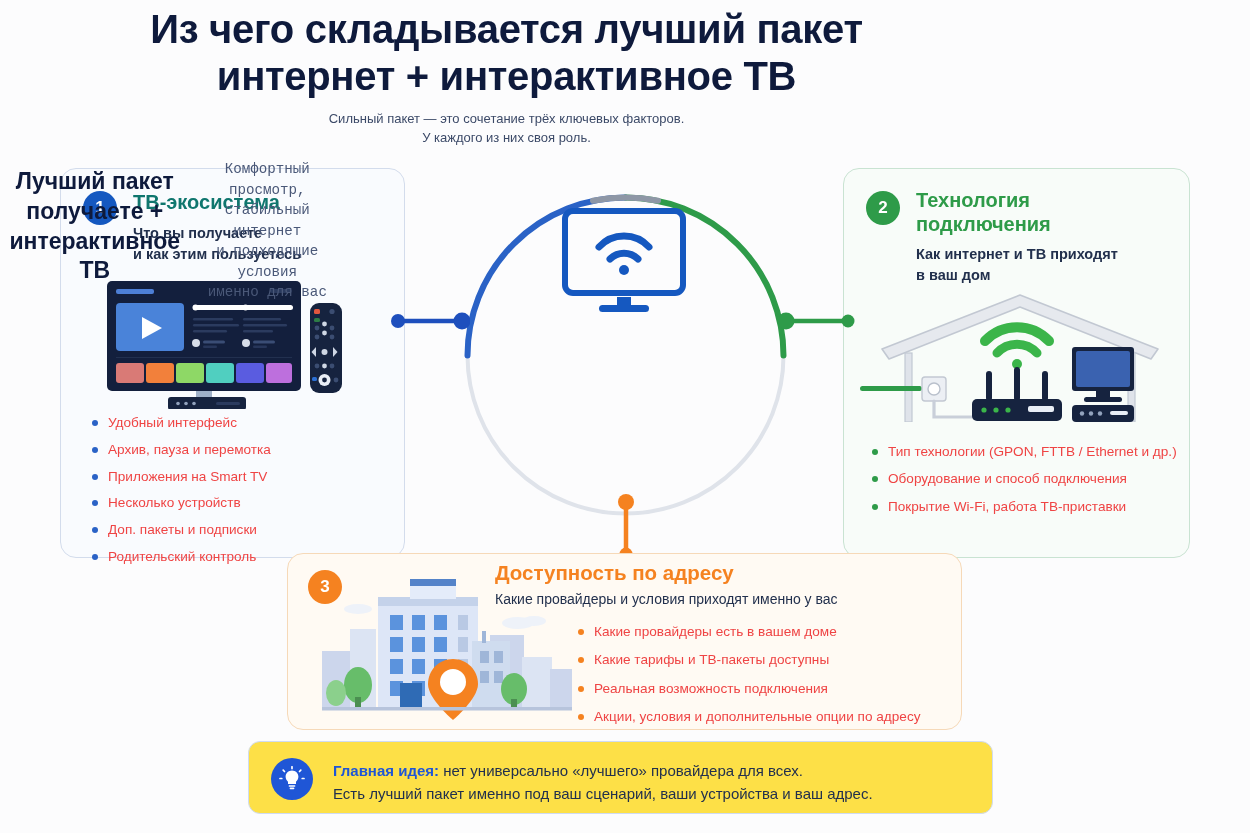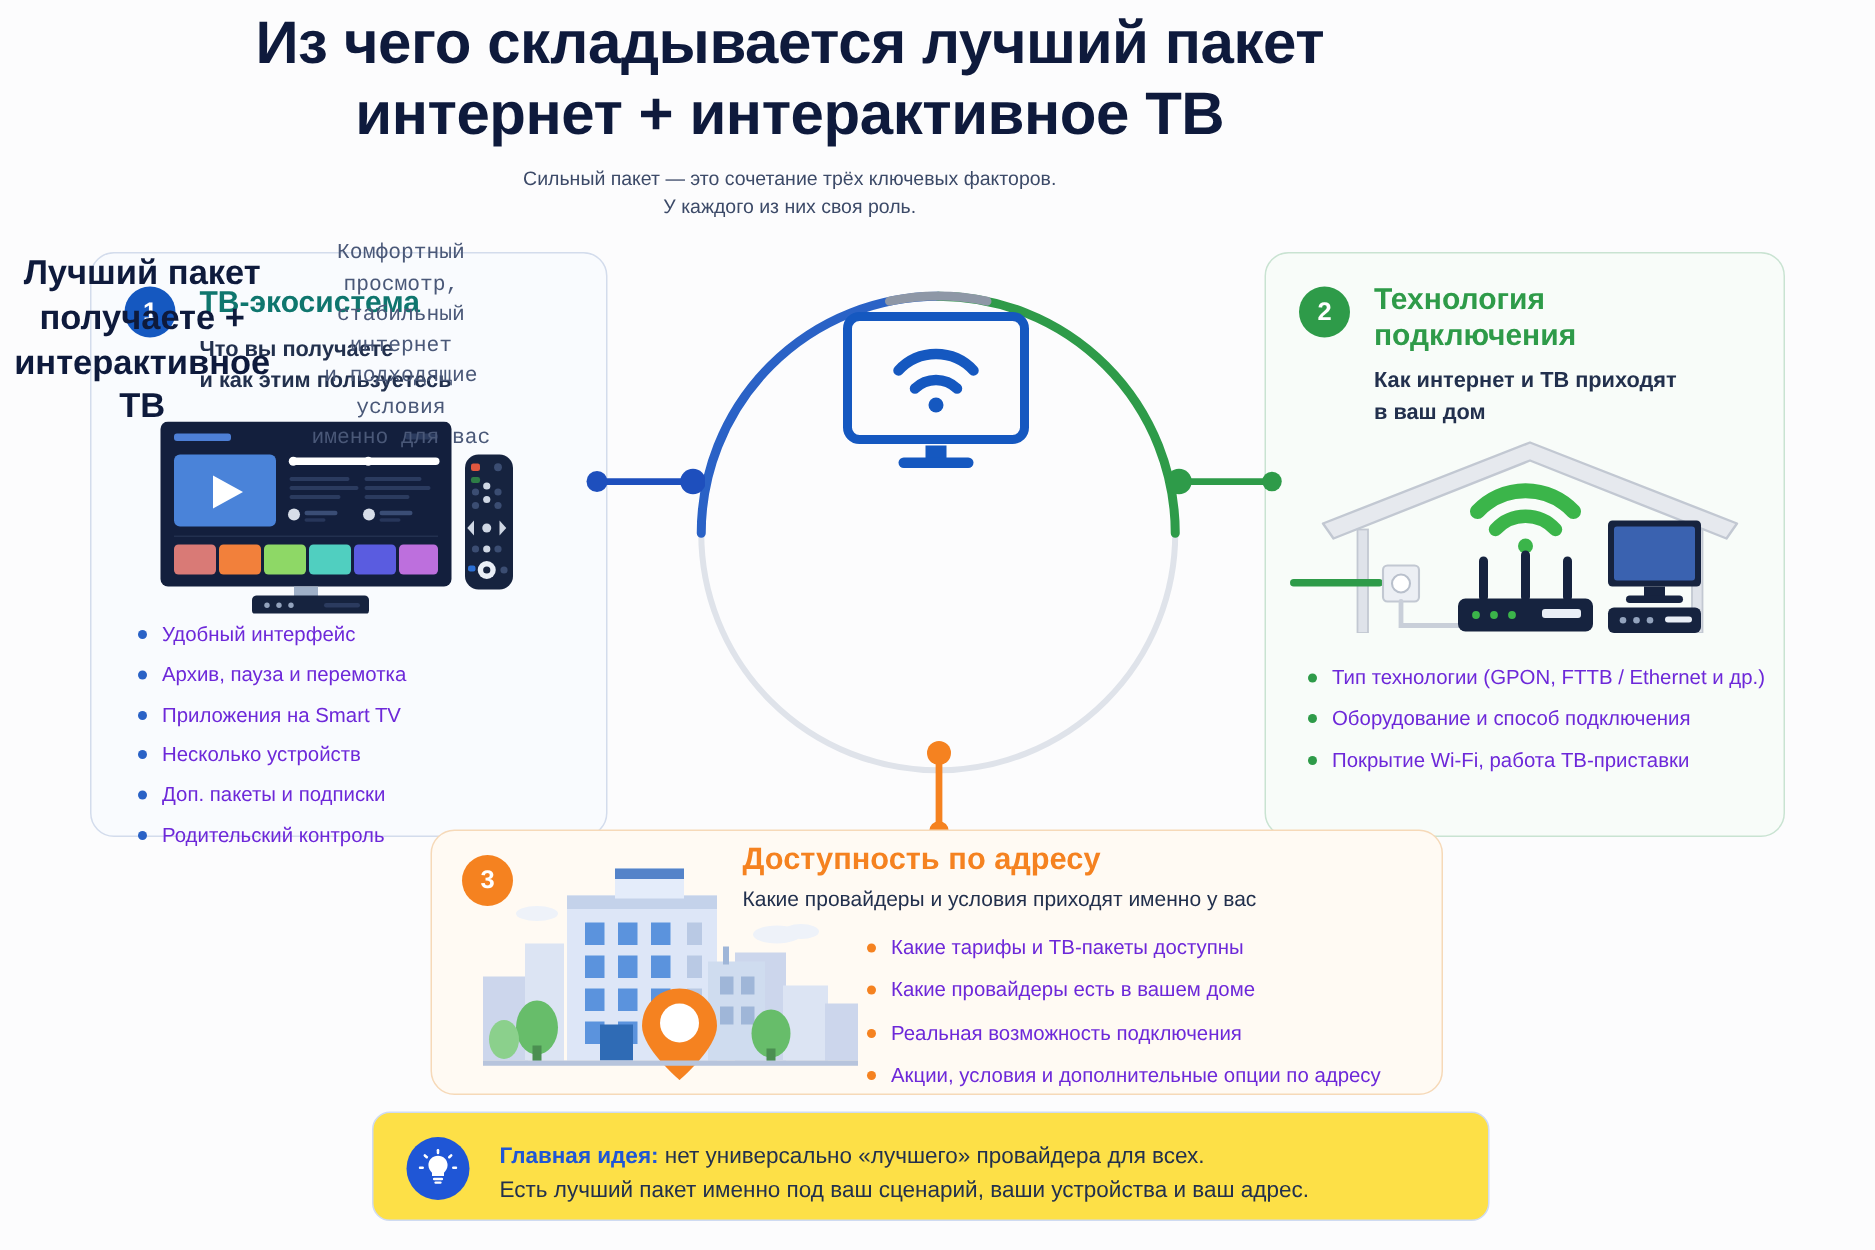--- a/index.html
+++ b/index.html
@@ -5,21 +5,21 @@
   * { box-sizing: border-box; margin: 0; padding: 0; }
   html, body {
     width: 1250px; height: 833px;
     background: #fcfcfd;
     font-family: "Liberation Sans", "DejaVu Sans", sans-serif;
     overflow: hidden;
   }
   #root { position: relative; width: 1250px; height: 833px; }
 
   
-  .header { position: absolute; left: 0; top: 6px; width: 1013px; text-align: center; margin-left: 20px; }
+  .header { position: absolute; left: 0; top: 6px; width: 1013px; text-align: center; }
   .title {
     font-size: 40px; font-weight: bold; color: #0e1a3c;
     line-height: 1.18; letter-spacing: -0.3px;
   }
   .subtitle {
     margin-top: 10px; font-size: 13px; color: #3c4a68; line-height: 1.42;
   }
 
   
   .card { position: absolute; border-radius: 16px; }
@@ -52,21 +52,21 @@
   .ctitle.green { color: #2e9b49; }
   .csub {
     margin-top: 8px; font-size: 14.5px; font-weight: bold;
     color: #22304d; line-height: 1.45;
   }
 
   
   .blist { position: absolute; list-style: none; }
   .blist li {
     position: relative; padding-left: 18px; font-size: 13.6px;
-    color: #6d28d9; margin-bottom: 10.5px; line-height: 1.2; white-space: nowrap;
+    color: #ef4444; margin-bottom: 10.5px; line-height: 1.2; white-space: nowrap;
   }
   .blist li::before {
     content: ""; position: absolute; left: 2px; top: 5px;
     width: 6px; height: 6px; border-radius: 50%;
   }
   .blist-1 { left: 90px; top: 415px; }
   .blist-1 li::before { background: #2a62c6; }
   .blist-2 { left: 870px; top: 444px; }
   .blist-2 li::before { background: #2e9b49; }
   .blist-2 li { margin-bottom: 11px; }
@@ -383,22 +383,22 @@
 
     <rect x="0" y="142" width="250" height="3.5" fill="#b7c4dc"></rect>
   </svg>
 
   <div class="c3head">
     <div class="c3title">Доступность по адресу</div>
     <div class="c3sub">Какие провайдеры и условия приходят именно у вас</div>
   </div>
 
   <ul class="blist blist-3">
+    <li>Какие провайдеры есть в вашем доме</li>
     <li>Какие тарифы и ТВ-пакеты доступны</li>
-    <li>Какие провайдеры есть в вашем доме</li>
     <li>Реальная возможность подключения</li>
     <li>Акции, условия и дополнительные опции по адресу</li>
   </ul>
 
   <div class="footer">
     <div class="bulb">
       <svg width="26" height="26" viewBox="0 0 26 26">
         <path d="M13 4.5 C9.4 4.5 6.6 7.3 6.6 10.7 C6.6 13 7.9 14.6 9 15.8 L9 18 L17 18 L17 15.8 C18.1 14.6 19.4 13 19.4 10.7 C19.4 7.3 16.6 4.5 13 4.5 Z" fill="#ffffff"></path>
         <rect x="9.6" y="19.2" width="6.8" height="1.6" rx="0.8" fill="#ffffff"></rect>
         <rect x="10.6" y="21.6" width="4.8" height="1.6" rx="0.8" fill="#ffffff"></rect>

